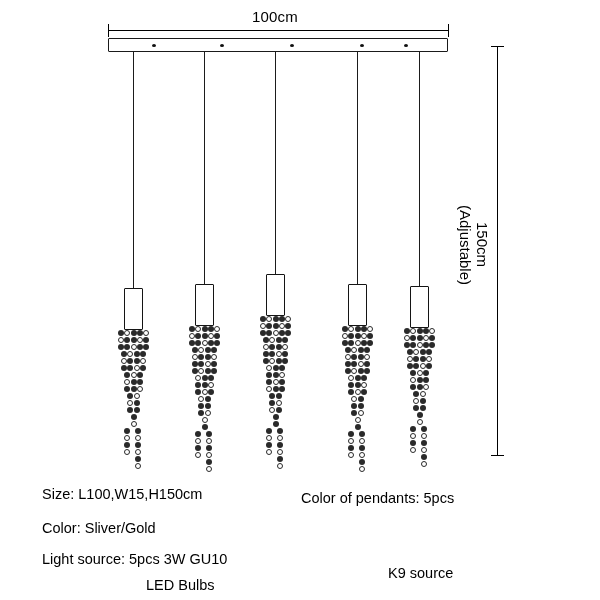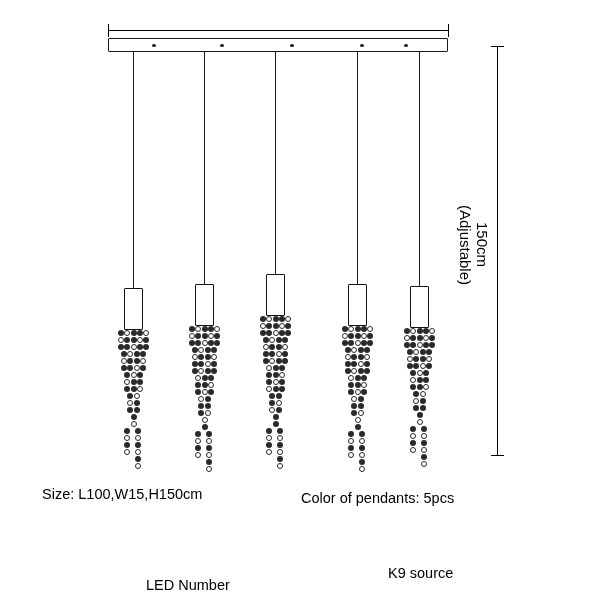--- a/index.html
+++ b/index.html
@@ -143,20 +143,21 @@
     font-size: 14.5px;
     white-space: nowrap;
     line-height: 1;
   }
 </style>
 </head>
 <body>
 
 <div id="stage">
 
+  <div class="dim-top-label">100cm</div>
   <div class="dim-top-line"></div>
   <div class="dim-top-tick-l"></div>
   <div class="dim-top-tick-r"></div>
 
   <div class="canopy"></div>
   <div class="canopy-dot" style="left:152px"></div>
   <div class="canopy-dot" style="left:220px"></div>
   <div class="canopy-dot" style="left:290px"></div>
   <div class="canopy-dot" style="left:360px"></div>
   <div class="canopy-dot" style="left:404px"></div>
@@ -481,18 +482,20 @@
           <div class="bead light" style="left: 16.5px; top: 105px;"></div>
           <div class="bead" style="left: 16.5px; top: 112px;"></div>
           <div class="bead light" style="left: 16.5px; top: 119px;"></div>
           <div class="bead" style="left: 16.5px; top: 126px;"></div>
           <div class="bead light" style="left: 16.5px; top: 133px;"></div>
         </div>
       </div>
     </div>
 
   <div class="spec" style="left:42px; top:487px;">Size: L100,W15,H150cm</div>
-  <div class="spec" style="left:146px; top:578px;">LED Number</div>
+  <div class="spec" style="left:42px; top:521px;">Color: Sliver/Gold</div>
+  <div class="spec" style="left:42px; top:552px;">Light source: 5pcs 3W GU10</div>
+  <div class="spec" style="left:146px; top:578px;">LED Bulbs</div>
 
   <div class="spec" style="left:301px; top:491px;">Color of pendants: 5pcs</div>
   <div class="spec" style="left:388px; top:566px;">K9 source</div>
 
 </div>
 
 </body></html>

